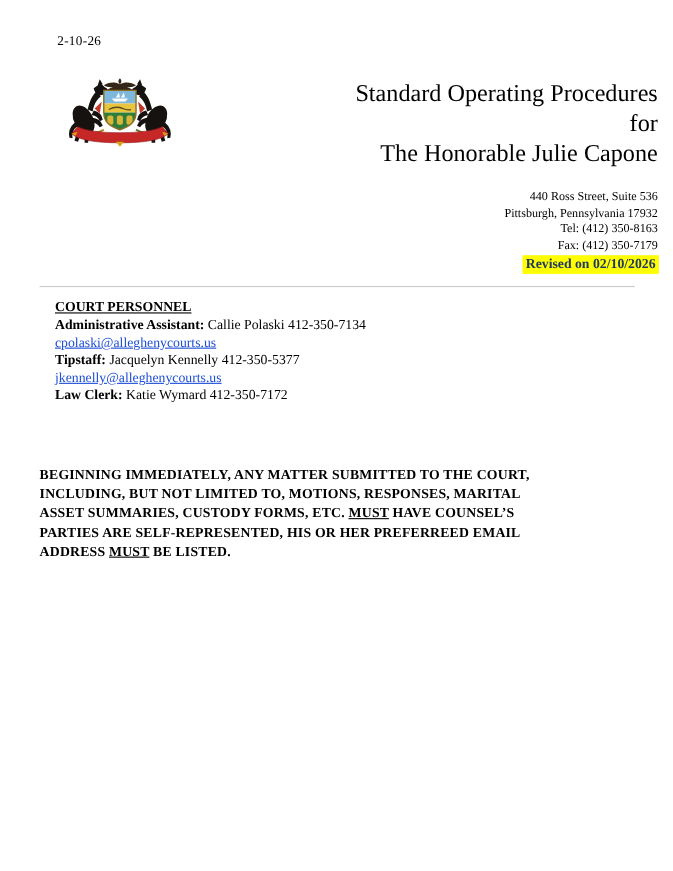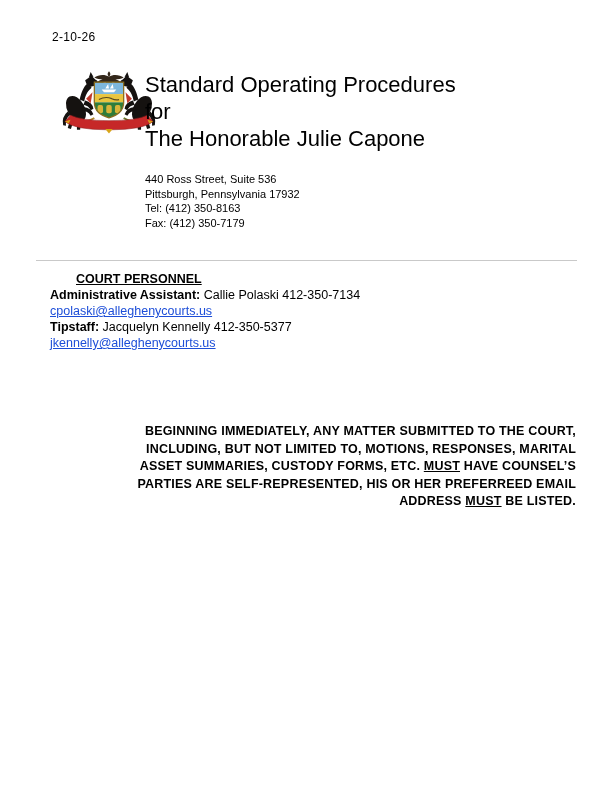--- a/index.html
+++ b/index.html
@@ -1,41 +1,41 @@
 <!DOCTYPE html>
 <html><head>
 <meta charset="utf-8">
 <style>
   html,body{margin:0;padding:0;background:#ffffff;}
   .page{
     position:relative;width:612px;height:700px;background:#ffffff;
-    font-family:Liberation Sans, sans-serif;color:#000;overflow:hidden;
+    font-family:Liberation Serif, serif;color:#000;overflow:hidden;
   }
   .date{position:absolute;left:52px;top:30px;font-size:12px;letter-spacing:.3px;}
   .seal{position:absolute;left:54px;top:69px;width:110px;height:74px;}
   .seal svg{width:100%;height:100%;}
-  .title-block{position:absolute;left:145px;right:14px;top:71px;text-align:left;}
+  .title-block{position:absolute;left:163px;right:14px;top:71px;text-align:right;}
   .title{font-size:22px;line-height:27px;font-weight:500;}
   .addr{font-size:11px;line-height:14.5px;}
   .addr-group{margin-top:20px;}
   .revised-row{position:absolute;right:13px;top:231px;text-align:right;}
   .revised{
     display:inline-block;font-weight:bold;font-size:12.5px;
     color:#1F3864;background:#FFFF00;padding:1px 3px;
   }
   .divider{
     position:absolute;left:36px;top:260px;width:541px;height:0;
     border:none;border-top:1.5px solid #C9C9C9;margin:0;
   }
   .personnel{position:absolute;left:50px;top:271px;width:520px;font-size:12.5px;line-height:16px;}
-  .p-heading{font-weight:bold;text-decoration:underline;margin-left:26px;}
+  .p-heading{font-weight:bold;text-decoration:underline;}
   .p-line .role{font-weight:bold;}
   a.email{color:#1d4ed8;text-decoration:underline;cursor:pointer;}
   .notice{
-    position:absolute;left:36px;right:36px;top:423px;text-align:right;
+    position:absolute;left:36px;right:36px;top:423px;text-align:left;
     font-weight:bold;font-size:12.5px;line-height:17.5px;letter-spacing:.2px;
   }
   .notice .u{text-decoration:underline;}
   .page-num{position:absolute;left:0;right:0;top:735px;text-align:center;font-size:11.5px;}
 </style>
 </head>
 <body>
 
 <div class="page">
 
@@ -106,30 +106,34 @@
     <div class="title">for</div>
     <div class="title">The Honorable Julie Capone</div>
     <div class="addr-group">
       <div class="addr">440 Ross Street, Suite 536</div>
       <div class="addr">Pittsburgh, Pennsylvania 17932</div>
       <div class="addr">Tel: (412) 350-8163</div>
       <div class="addr">Fax: (412) 350-7179</div>
     </div>
   </div>
 
+  <div class="revised-row">
+    <span class="revised">Revised on 02/10/2026</span>
+  </div>
 
   <hr class="divider">
 
   <section class="personnel">
     <div class="p-heading">COURT PERSONNEL</div>
     <div id="personnel-list">
         <div class="p-line"><span class="role">Administrative Assistant:</span><span> Callie Polaski 412-350-7134</span></div>
         <div class="p-line"><a class="email" href="#">cpolaski@alleghenycourts.us</a></div>
         <div class="p-line"><span class="role">Tipstaff:</span><span> Jacquelyn Kennelly 412-350-5377</span></div>
         <div class="p-line"><a class="email" href="#">jkennelly@alleghenycourts.us</a></div>
+        <div class="p-line"><span class="role">Law Clerk:</span><span> Katie Wymard 412-350-7172</span></div>
       </div>
   </section>
 
   <section class="notice" id="notice">
       <div class="n-line"><span>BEGINNING IMMEDIATELY, ANY MATTER SUBMITTED TO THE COURT,</span></div>
       <div class="n-line"><span>INCLUDING, BUT NOT LIMITED TO, MOTIONS, RESPONSES, MARITAL</span></div>
       <div class="n-line"><span>ASSET SUMMARIES, CUSTODY FORMS, ETC. </span><span class="u">MUST</span><span> HAVE COUNSEL’S</span></div>
       <div class="n-line"><span>PARTIES ARE SELF-REPRESENTED, HIS OR HER PREFERREED EMAIL</span></div>
       <div class="n-line"><span>ADDRESS </span><span class="u">MUST</span><span> BE LISTED.</span></div>
     </section>

